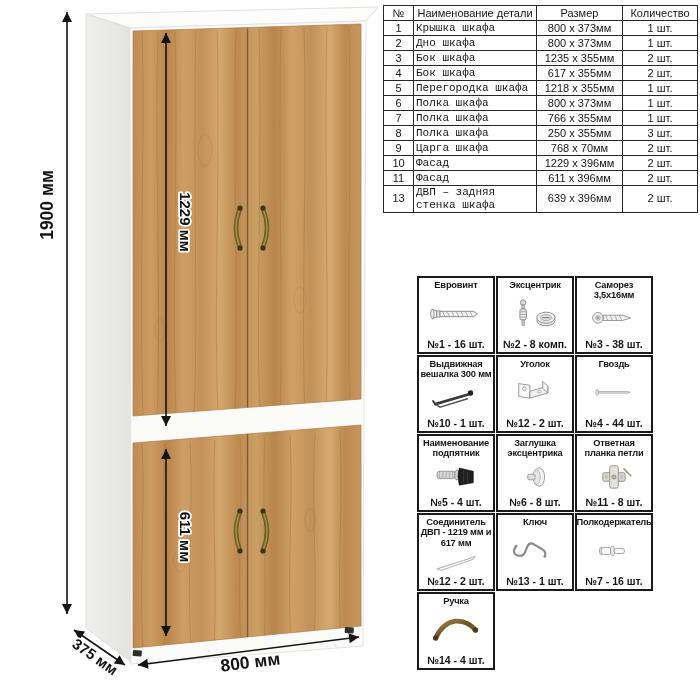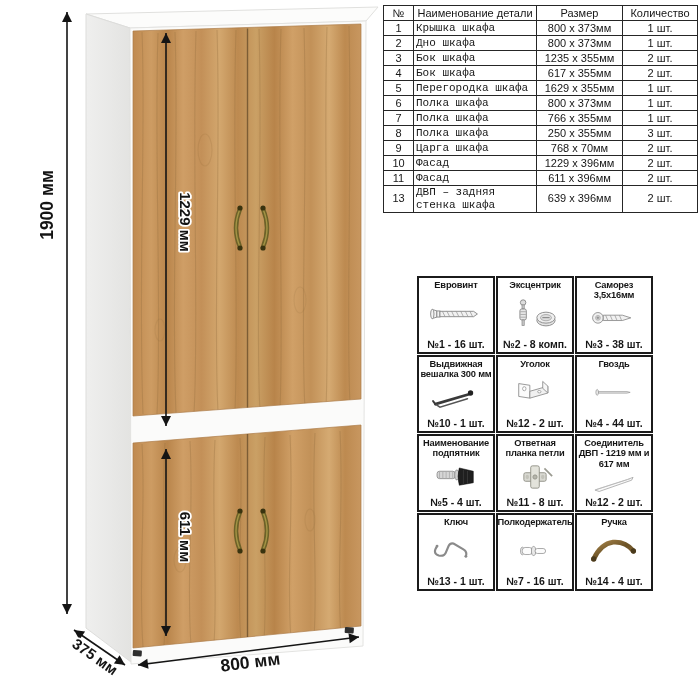--- a/index.html
+++ b/index.html
@@ -209,21 +209,21 @@
         </tr>
       <tr>
           <td class="c">4</td>
           <td class="n">Бок шкафа</td>
           <td class="c">617 х 355мм</td>
           <td class="c">2 шт.</td>
         </tr>
       <tr>
           <td class="c">5</td>
           <td class="n">Перегородка шкафа</td>
-          <td class="c">1629 х 355мм</td>
+          <td class="c">1218 х 355мм</td>
           <td class="c">1 шт.</td>
         </tr>
       <tr>
           <td class="c">6</td>
           <td class="n">Полка шкафа</td>
           <td class="c">800 х 373мм</td>
           <td class="c">1 шт.</td>
         </tr>
       <tr>
           <td class="c">7</td>
@@ -360,20 +360,31 @@
           <rect x="12" y="10" width="22" height="9" rx="3" fill="#d6d6d6" stroke="#888"></rect>
           <path d="M15,10 v9 M19,10 v9 M23,10 v9 M27,10 v9 M31,10 v9" stroke="#aaa" stroke-width="1"></path>
           <ellipse cx="36" cy="14.5" rx="2.5" ry="6" fill="#cfcfcf" stroke="#888"></ellipse>
           <path d="M39,6 L56,10 L56,24 L39,27 Q36,16 39,6 Z" fill="#1f1f1f" stroke="#000" stroke-width="0.6"></path>
           <path d="M44,8 v18 M49,9.5 v15.5" stroke="#3a3a3a" stroke-width="1"></path>
         </svg>
       </div>
       <div class="hw-caption">№5 - 4 шт.</div>
     </div>
 
+    <div class="hw-cell">
+      <div class="hw-title">Заглушка эксцентрика</div>
+      <div class="hw-icon">
+        <svg width="56" height="28" viewBox="0 0 70 34">
+          <ellipse cx="40" cy="17" rx="7" ry="11.5" fill="#f4f4f4" stroke="#8a8a8a"></ellipse>
+          <ellipse cx="37" cy="17" rx="4.5" ry="9" fill="#e6e6e6" stroke="#9a9a9a" stroke-width="0.8"></ellipse>
+          <rect x="26" y="13.5" width="9" height="7" rx="1.5" fill="#dedede" stroke="#8a8a8a"></rect>
+        </svg>
+      </div>
+      <div class="hw-caption">№6 - 8 шт.</div>
+    </div>
 
     <div class="hw-cell">
       <div class="hw-title">Ответная планка петли</div>
       <div class="hw-icon">
         <svg width="60" height="30" viewBox="0 0 70 34">
           <rect x="22" y="12" width="26" height="10" rx="2" fill="#d9d9d2" stroke="#8a8a80"></rect>
           <rect x="30" y="4" width="10" height="26" rx="2" fill="#e3e3db" stroke="#8a8a80"></rect>
           <circle cx="35" cy="17" r="2.5" fill="#b5b5ab" stroke="#8a8a80" stroke-width="0.8"></circle>
           <ellipse cx="26" cy="17" rx="2" ry="2.5" fill="#c3c3ba"></ellipse>
           <ellipse cx="44" cy="17" rx="2" ry="2.5" fill="#c3c3ba"></ellipse>

